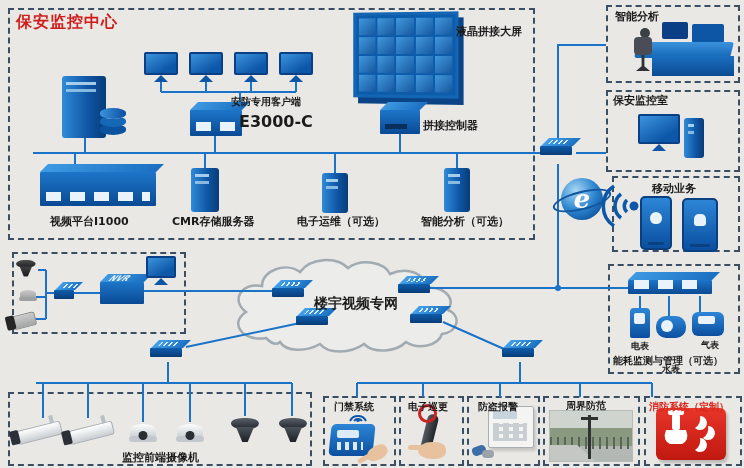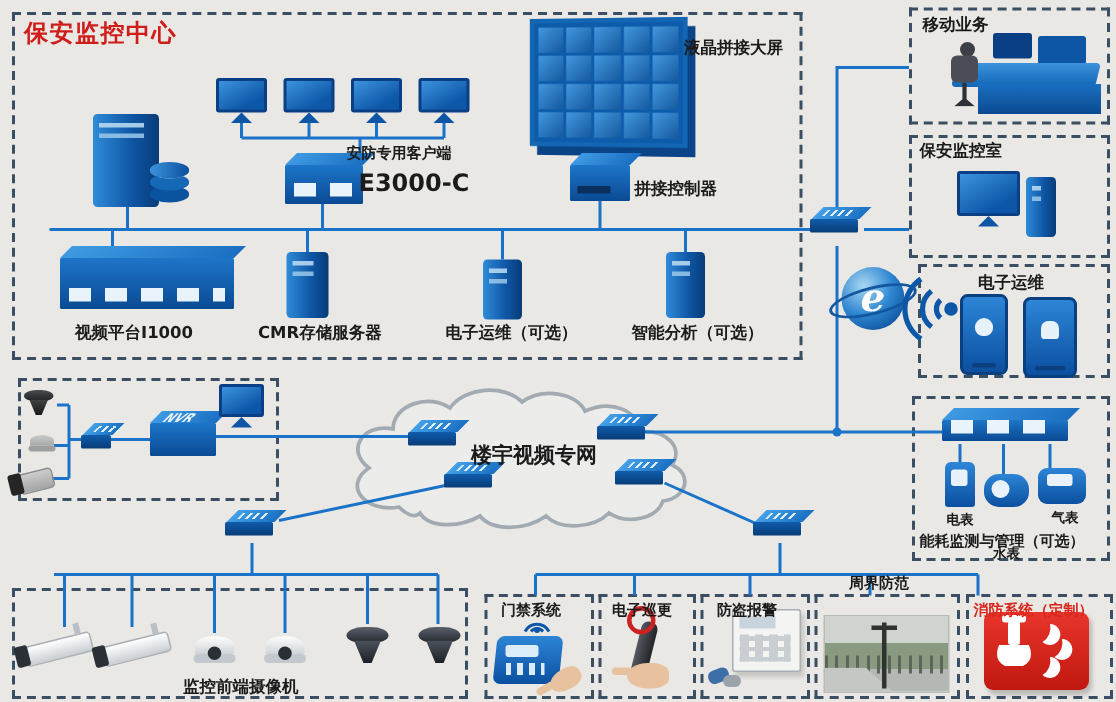--- a/index.html
+++ b/index.html
@@ -126,33 +126,33 @@
 
   <div class="lbl red" style="left:16px;top:12px;">保安监控中心</div>
   <div class="lbl small" style="left:231px;top:95px;">安防专用客户端</div>
   <div class="lbl" style="left:239px;top:112px;font-size:16px;">E3000-C</div>
   <div class="lbl" style="left:456px;top:24px;">液晶拼接大屏</div>
   <div class="lbl" style="left:423px;top:118px;">拼接控制器</div>
   <div class="lbl" style="left:50px;top:214px;">视频平台I1000</div>
   <div class="lbl" style="left:172px;top:214px;">CMR存储服务器</div>
   <div class="lbl" style="left:297px;top:214px;">电子运维（可选）</div>
   <div class="lbl" style="left:421px;top:214px;">智能分析（可选）</div>
-  <div class="lbl" style="left:615px;top:9px;">移动业务</div>
+  <div class="lbl" style="left:615px;top:9px;">智能分析</div>
   <div class="lbl" style="left:613px;top:93px;">保安监控室</div>
-  <div class="lbl" style="left:652px;top:181px;">电子运维</div>
+  <div class="lbl" style="left:652px;top:181px;">移动业务</div>
   <div class="lbl small" style="left:613px;top:354px;">能耗监测与管理（可选）</div>
   <div class="lbl tiny" style="left:631px;top:340px;">电表</div>
   <div class="lbl tiny" style="left:662px;top:343px;margin-top:20px;">水表</div>
   <div class="lbl tiny" style="left:701px;top:339px;">气表</div>
   <div class="lbl cloudlbl" style="left:314px;top:295px;">楼宇视频专网</div>
   <div class="lbl" style="left:122px;top:450px;">监控前端摄像机</div>
   <div class="lbl small" style="left:334px;top:400px;">门禁系统</div>
   <div class="lbl small" style="left:408px;top:400px;">电子巡更</div>
   <div class="lbl small" style="left:478px;top:400px;">防盗报警</div>
-  <div class="lbl small" style="left:566px;top:382px;">周界防范</div>
+  <div class="lbl small" style="left:566px;top:399px;">周界防范</div>
   <div class="lbl firelbl" style="left:649px;top:400px;">消防系统（定制）</div>
 
   <div class="tower" style="left:62px;top:76px;width:44px;height:62px;"></div>
   <div class="disk" style="left:100px;top:108px;"></div>
   <div class="monitor" style="left:144px;top:52px;width:34px;height:23px;">
       <div class="scr"></div>
     </div>
   <div class="monitor" style="left:189px;top:52px;width:34px;height:23px;">
       <div class="scr"></div>
     </div>

